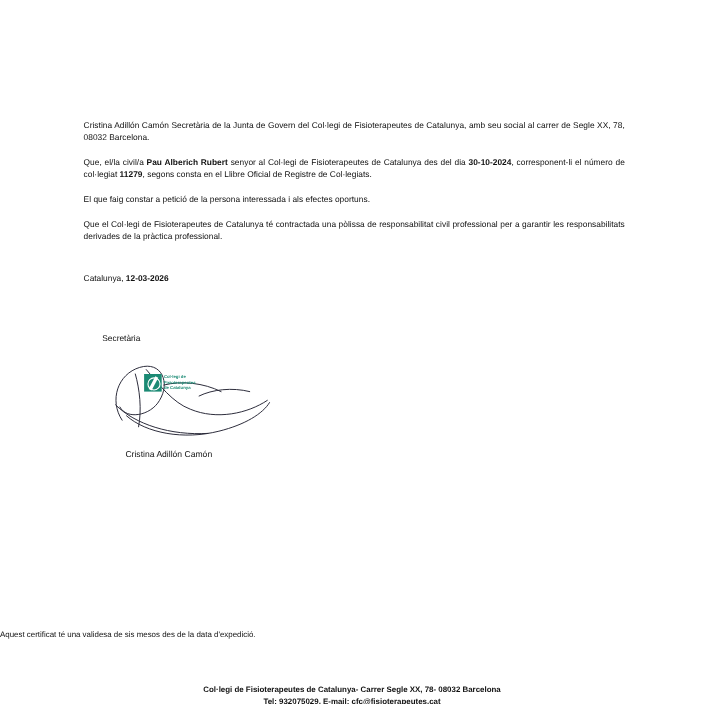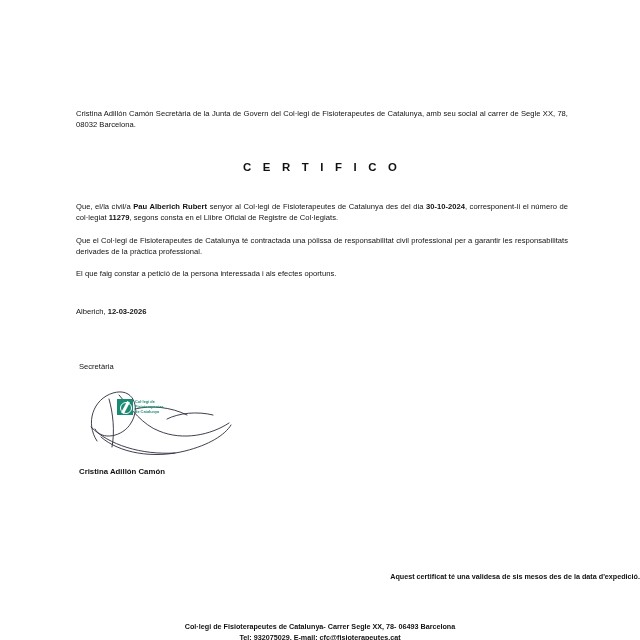--- a/index.html
+++ b/index.html
@@ -70,32 +70,33 @@
   }
   .dateline b { font-weight: bold; }
 
   
   .sig-row {
     position: relative;
     margin-top: 44px;
     height: 120px;
   }
   .sig-col { position: absolute; top: 0; }
-  .sig-col.left  { left: 3px; width: 230px; }
+  .sig-col.left  { left: 17px; width: 230px; }
   .sig-col.right { left: 229px; width: 230px; }
   .sig-label {
     font-size: 7.6px;
     line-height: 11px;
   }
   .sig-name {
     position: absolute;
     top: 106px;
     font-size: 7.8px;
-    font-weight: bold;
+    font-weight: normal;
     white-space: nowrap;
+    margin-left: 21px;
   }
   .sig-art {
     position: absolute;
     top: 18px;
     left: 0;
   }
 
   
   .stamp {
     position: absolute;
@@ -133,23 +134,23 @@
     color: #1b8a74;
     font-weight: bold;
     white-space: nowrap;
   }
 
   
   .validity {
     position: absolute;
     left: 0; right: 0;
     top: 572px;
-    text-align: right;
+    text-align: left;
     font-size: 7.2px;
-    font-weight: bold;
+    font-weight: normal;
   }
   .foot {
     position: absolute;
     left: 0; right: 0;
     top: 621px;
     text-align: center;
     font-size: 7.2px;
     font-weight: bold;
     line-height: 11px;
   }
@@ -163,29 +164,28 @@
     <div>gle XX, 78</div>
     <div>032 Barcelona</div>
     <div>. 93 207 50 29</div>
     <div>x 93 207 70 22</div>
   </div>
 
   <div class="content">
 
     <p class="body">Cristina Adillón Camón Secretària de la Junta de Govern del Col·legi de Fisioterapeutes de Catalunya, amb seu social al carrer de Segle XX, 78,  08032 Barcelona.</p>
 
-    <div class="certifico">C E R T I F I C O</div>
 
     <p class="body"><span>Que, el/la civil/a </span><b>Pau Alberich Rubert</b><span> senyor al Col·legi de Fisioterapeutes de Catalunya des del dia </span><b>30-10-2024</b><span>, corresponent-li el número de col·legiat </span><b>11279</b><span>, segons consta en el Llibre Oficial de Registre de Col·legiats.</span></p>
 
+    <p class="body">El que faig constar a petició de la persona interessada i als efectes oportuns.</p>
+
     <p class="body">Que el Col·legi de Fisioterapeutes de Catalunya té contractada una pòlissa de responsabilitat civil professional per a garantir les responsabilitats derivades de la pràctica professional.</p>
 
-    <p class="body">El que faig constar a petició de la persona interessada i als efectes oportuns.</p>
-
-    <div class="dateline"><span>Alberich, </span><b>12-03-2026</b></div>
+    <div class="dateline"><span>Catalunya, </span><b>12-03-2026</b></div>
 
     <div class="sig-row">
 
       <div class="sig-col left">
         <div class="sig-label">Secretària</div>
 
         <svg class="sig-art" width="170" height="92" viewBox="0 0 170 92">
           <g fill="none" stroke="#2a2a3a" stroke-width="0.9" stroke-linecap="round">
             <path d="M18 62 C6 44, 14 20, 34 14 C54 8, 62 28, 52 44 C44 58, 22 62, 16 50"></path>
             <path d="M30 20 C34 34, 36 52, 33 68"></path>
@@ -209,17 +209,17 @@
         <div class="sig-name" style="left:0;">Cristina Adillón Camón</div>
       </div>
 
 
     </div>
   </div>
 
   <div class="validity">Aquest certificat té una validesa de sis mesos des de la data d'expedició.</div>
 
   <div class="foot">
-    <div>Col·legi de Fisioterapeutes de Catalunya- Carrer Segle XX, 78- 06493 Barcelona</div>
+    <div>Col·legi de Fisioterapeutes de Catalunya- Carrer Segle XX, 78- 08032 Barcelona</div>
     <div>Tel: 932075029, E-mail: cfc@fisioterapeutes.cat</div>
   </div>
 
 </div>
 
 </body></html>

